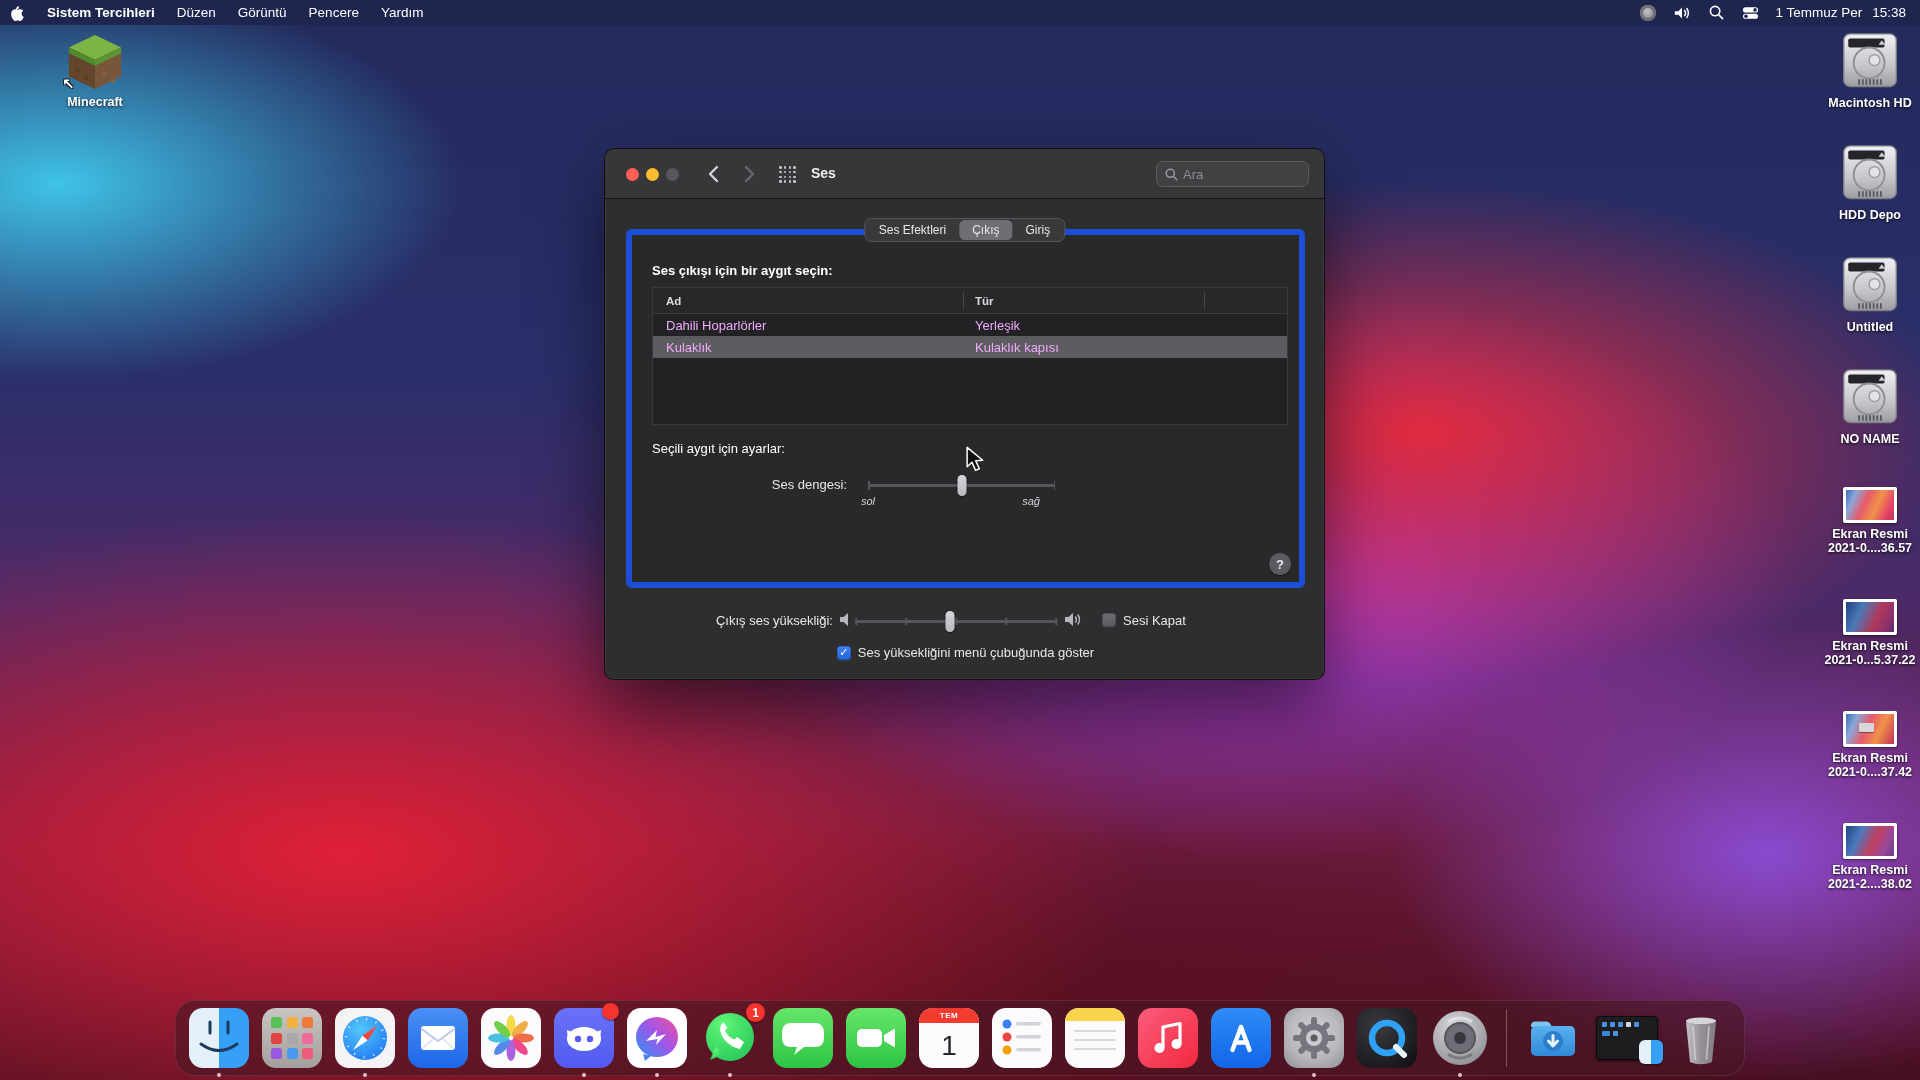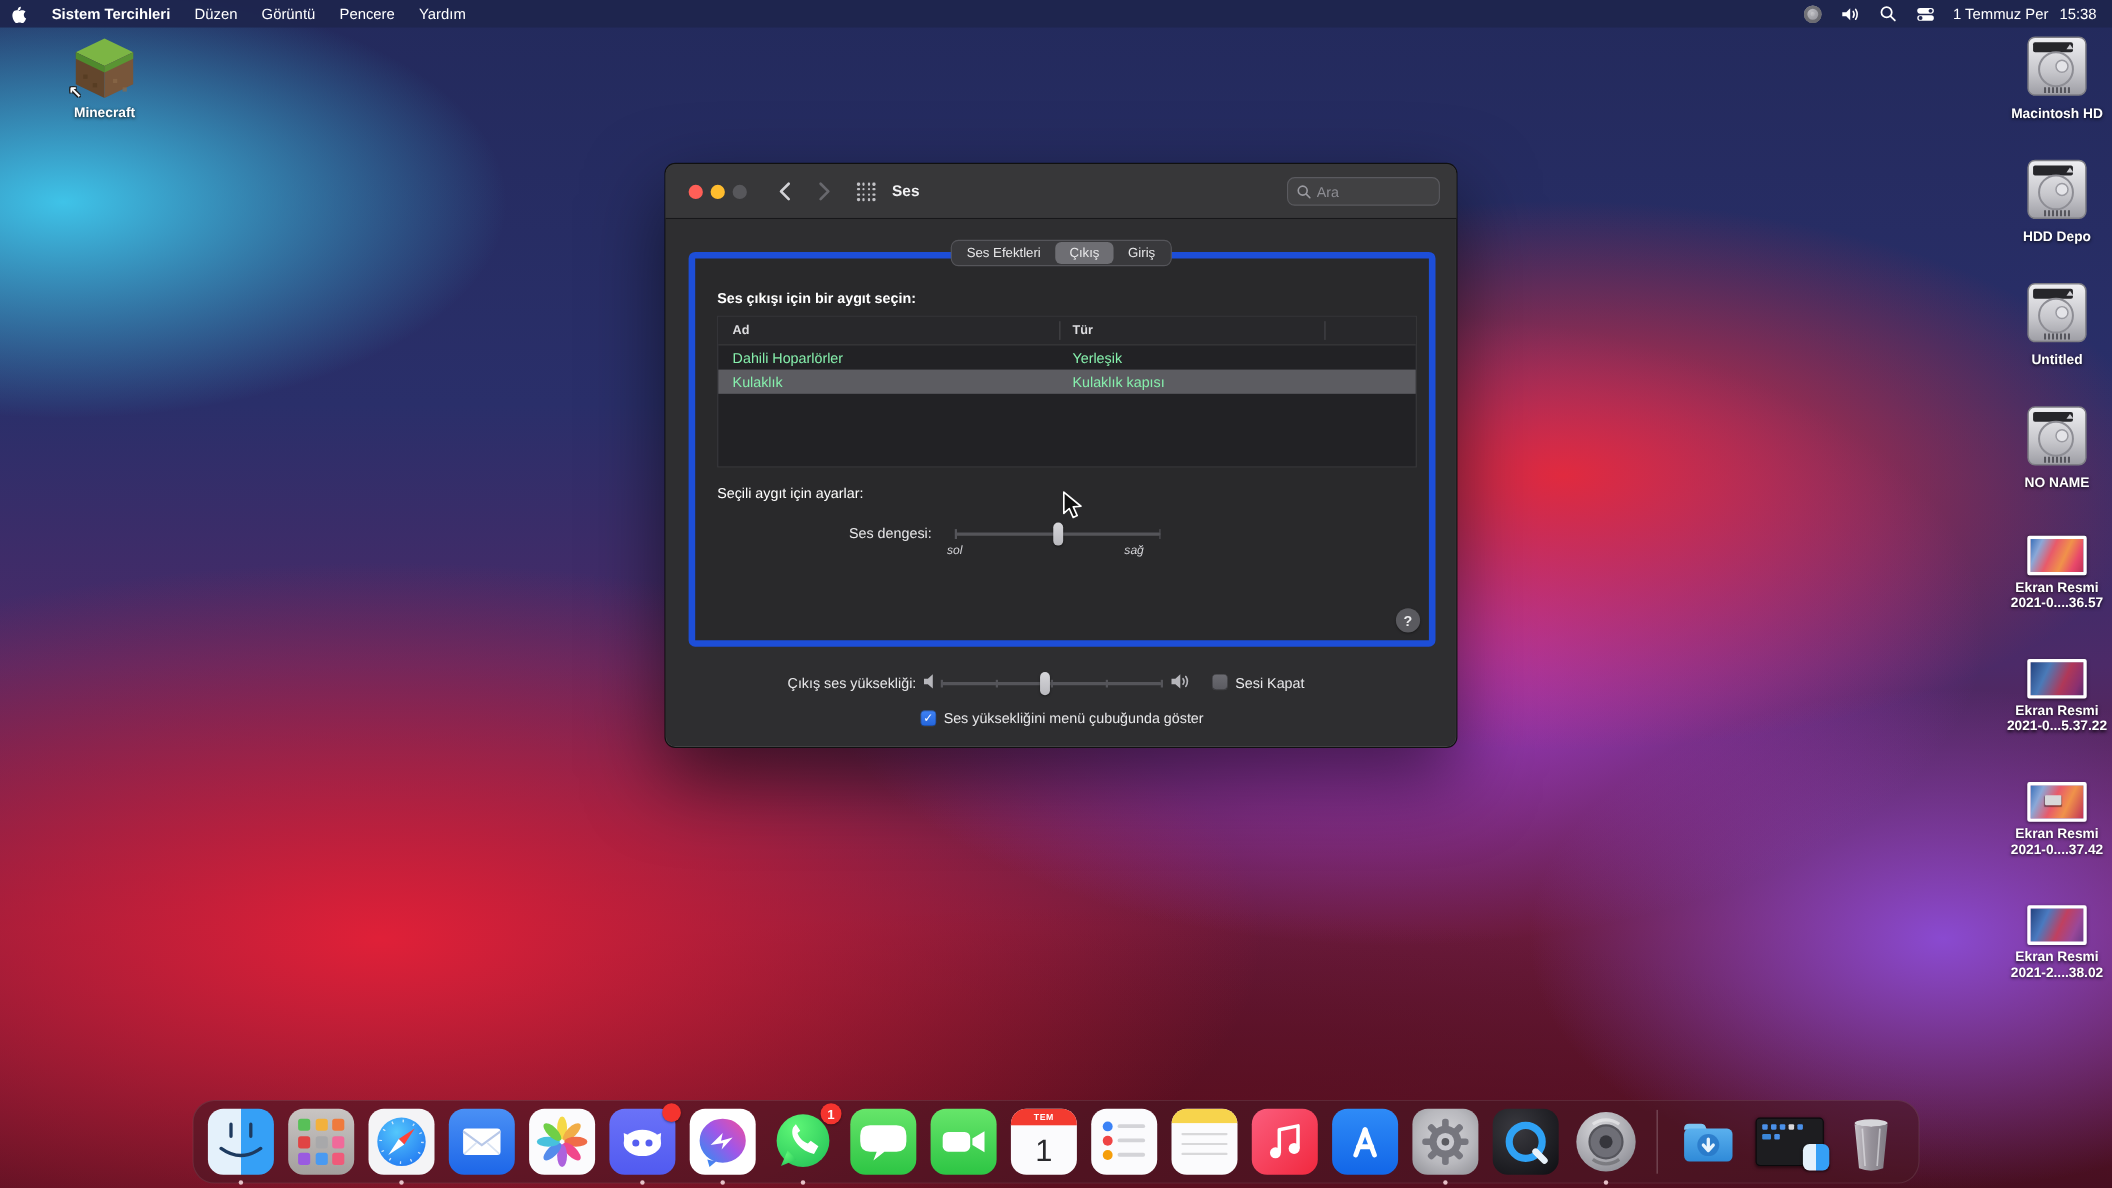--- a/index.html
+++ b/index.html
@@ -55,21 +55,21 @@
     border-radius:10px 10px 0 0; border-bottom:1px solid #161618; }
   .tl { position:absolute; top:19px; width:13px; height:13px; border-radius:50%; }
   .tl.red { left:21px; background:#ff5f57; }
   .tl.yel { left:41px; background:#febc2e; }
   .tl.gry { left:61px; background:#57575b; }
   .navbtn { position:absolute; top:13px; width:24px; height:24px; display:flex; align-items:center; justify-content:center; }
   .grid-ico { position:absolute; left:174px; top:17px; width:17px; height:17px;
     display:grid; grid-template-columns:repeat(4,1fr); gap:2.2px; }
   .grid-ico i { width:2.6px; height:2.6px; border-radius:50%; background:#c2c2c6; }
   .win-title { position:absolute; left:206px; top:16px; font-size:14px; font-weight:bold; color:#f0f0f2; }
-  .searchbox { position:absolute; right:15px; top:12px; width:139px; height:26px;
+  .searchbox { position:absolute; right:15px; top:12px; width:153px; height:26px;
     border:1px solid #5a5a5f; border-radius:7px; background:rgba(255,255,255,.05); display:flex; align-items:center; }
   .searchbox svg { margin-left:8px; flex:none; }
   .searchbox input { background:transparent; border:none; outline:none; color:#ddd; font-size:13px; width:110px; margin-left:5px; font-family:inherit; }
   .searchbox input::placeholder { color:#8d8d93; }
 
   .tabs { position:absolute; left:50%; top:69px; transform:translateX(-50%); display:flex;
     background:#39393c; border:1px solid #55555a; border-radius:7px; padding:1px; z-index:5; }
   .tab { font-size:12px; color:#e8e8ea; padding:3px 13px; border-radius:5.5px; white-space:nowrap; }
   .tab.sel { background:#6e6e73; }
 
@@ -78,21 +78,21 @@
   .sec-lbl { position:absolute; left:20px; font-size:13px; color:#fff; }
   .sec1 { top:28px; font-weight:bold; }
   .sec2 { top:206px; }
   .table { position:absolute; left:20px; top:52px; width:636px; height:138px;
     background:#222225; border:1px solid #3a3a3d; }
   .thead { height:26px; background:#28282b; border-bottom:1px solid #3a3a3d; position:relative;
     display:flex; align-items:center; font-size:11.5px; color:#dcdcdf; }
   .th-ad { padding-left:13px; width:310px; }
   .th-tur { padding-left:12px; }
   .thead .cdiv { position:absolute; top:4px; bottom:4px; width:1px; background:#47474b; }
-  .trow { height:22px; display:flex; align-items:center; font-size:13px; color:#86efac; }
+  .trow { height:22px; display:flex; align-items:center; font-size:13px; color:#f0abfc; }
   .trow .c1 { padding-left:13px; width:310px; }
   .trow .c2 { padding-left:12px; }
   .trow.sel { background:#5c5c61; }
   .balance-lbl { position:absolute; left:0; top:242px; width:215px; text-align:right; font-size:13px; color:#e8e8ea; }
   .bal-track { position:absolute; left:236px; top:249px; width:187px; height:3px; background:#55555a; border-radius:1.5px; }
   .bal-track::before, .bal-track::after { content:""; position:absolute; top:-3px; width:1.5px; height:9px; background:#55555a; }
   .bal-track::before { left:0; } .bal-track::after { right:0; }
   .sl-handle { position:absolute; top:-9px; width:9px; height:21px; border-radius:4.5px;
     background:linear-gradient(#d6d6da,#b8b8bd); box-shadow:0 1px 2px rgba(0,0,0,.5); transform:translateX(-50%); }
   .bal-end { position:absolute; top:260px; font-size:11px; color:#d2d2d6;font-style:italic; }

